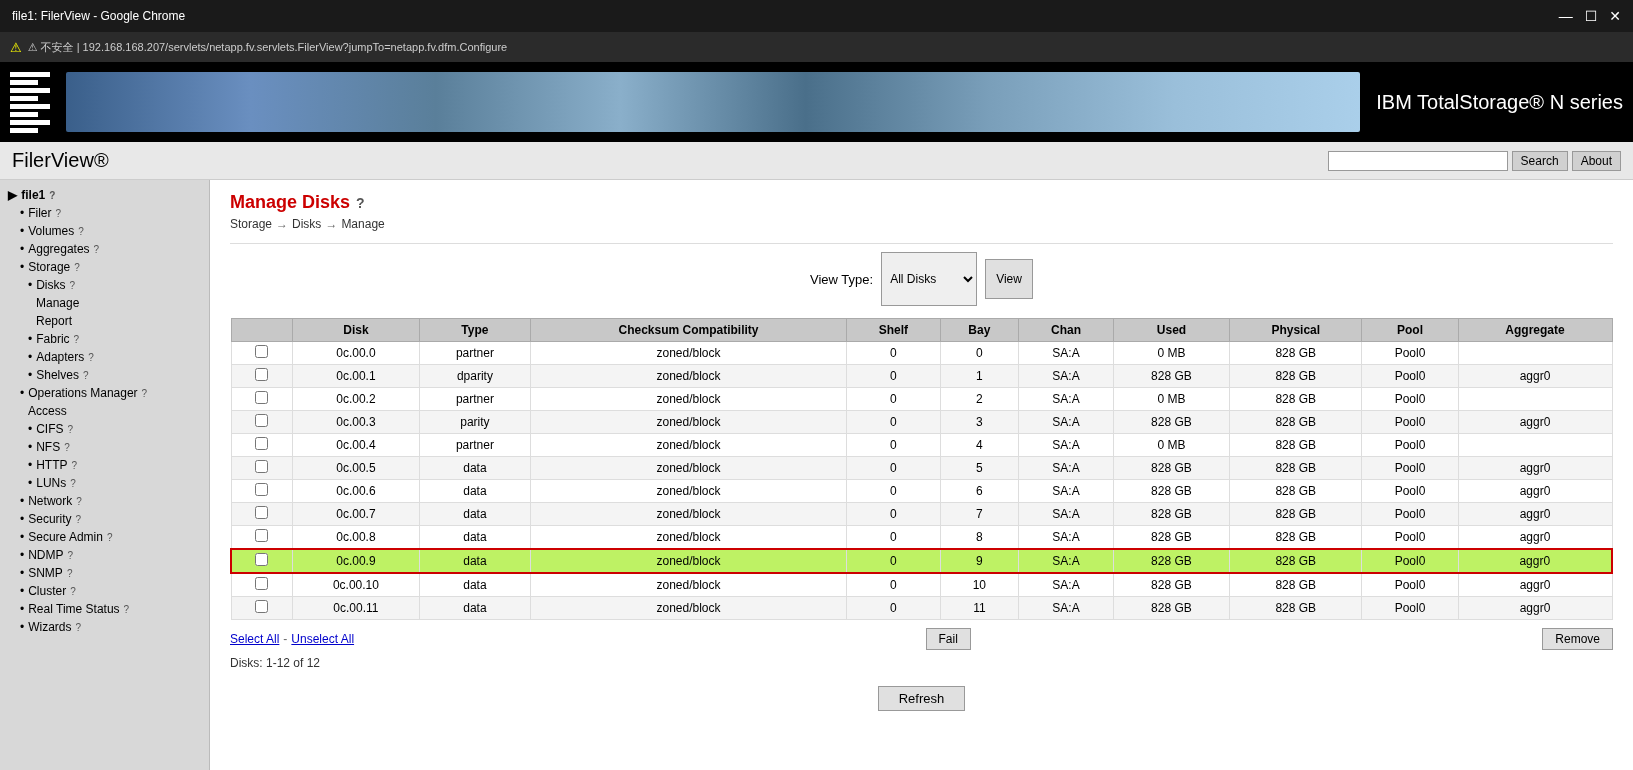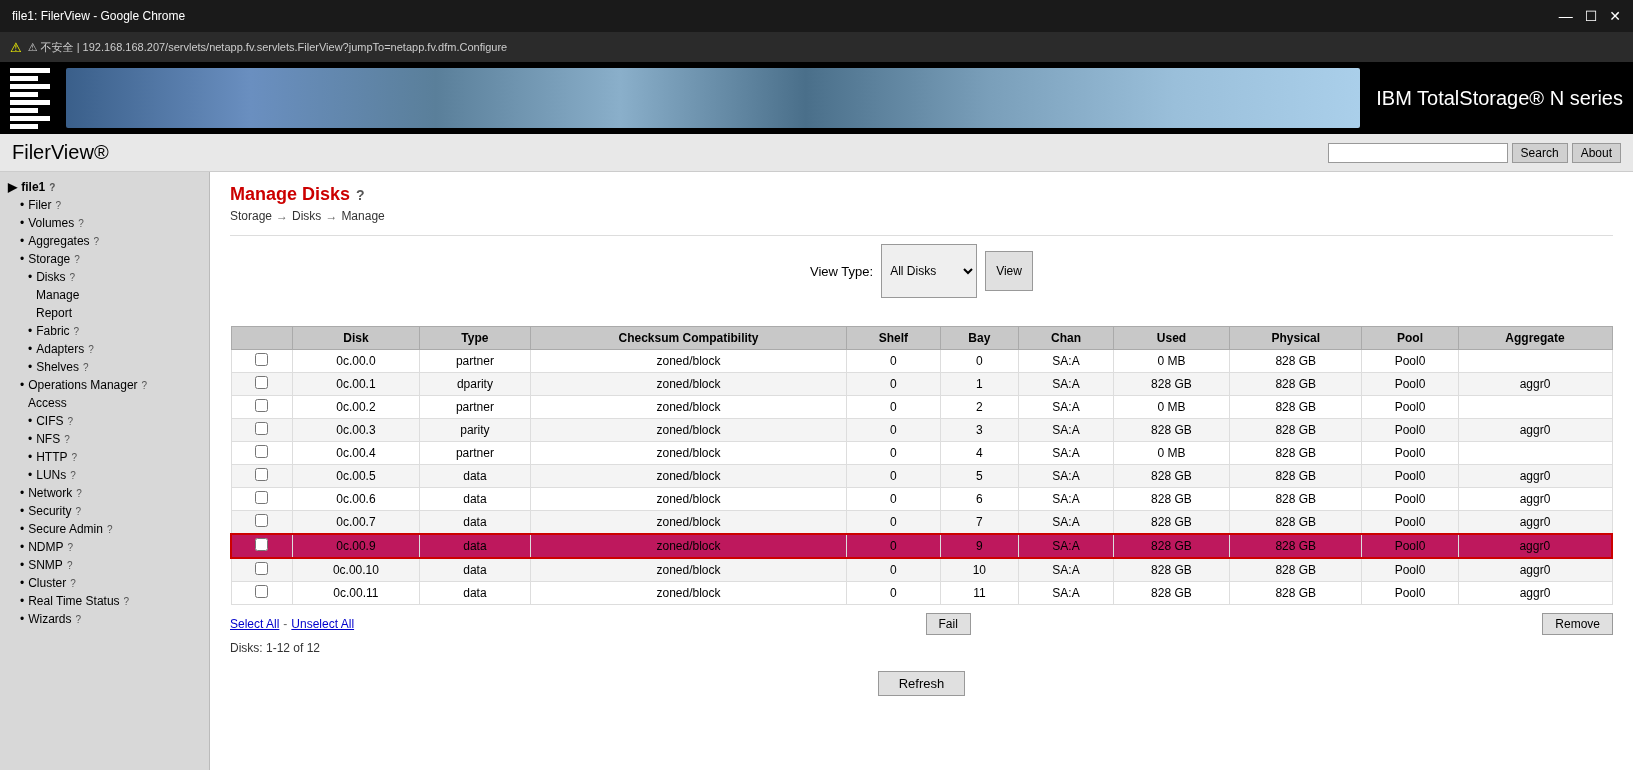--- a/index.html
+++ b/index.html
@@ -34,21 +34,21 @@
     .address-bar .url { color: #ccc; }
 
     
     .app-container { display: flex; flex-direction: column; height: calc(770px - 62px); }
 
     
     .top-banner {
       background: #000;
       display: flex;
       align-items: center;
-      height: 72px;
+      height: 80px;
       padding: 0 10px;
     }
     .ibm-logo-bars { display: flex; flex-direction: column; gap: 3px; }
     .ibm-logo-bars div { background: #fff; height: 5px; }
     .ibm-logo-bars div:nth-child(1) { width: 40px; }
     .ibm-logo-bars div:nth-child(2) { width: 28px; }
     .ibm-logo-bars div:nth-child(3) { width: 40px; }
     .ibm-logo-bars div:nth-child(4) { width: 28px; }
     .ibm-logo-bars div:nth-child(5) { width: 40px; }
     .ibm-logo-bars div:nth-child(6) { width: 28px; }
@@ -153,21 +153,21 @@
       display: flex;
       align-items: center;
       gap: 4px;
     }
     .breadcrumb .arrow { color: #666; }
 
     .view-type-row {
       display: flex;
       align-items: center;
       justify-content: center;
-      margin-bottom: 28px;
+      margin-bottom: 12px;
       gap: 8px;
     }
     .view-type-row label { font-size: 13px; }
     .view-type-row select {
       padding: 18px 4px;
       font-size: 12px;
       border: 1px solid #999;
     }
     .view-type-row button {
       padding: 12px 10px;
@@ -191,21 +191,21 @@
       font-weight: bold;
     }
     .disk-table td {
       border: 1px solid #ddd;
       padding: 3px 8px;
       text-align: center;
     }
     .disk-table tr:nth-child(even) td { background: #f4f4f4; }
     .disk-table tr:nth-child(odd) td { background: #fff; }
     .disk-table tr.highlighted td {
-      background: #be185d;
+      background: #bef264;
       border-top: 2px solid #cc0000;
       border-bottom: 2px solid #cc0000;
     }
     .disk-table tr.highlighted td:first-child { border-left: 2px solid #cc0000; }
     .disk-table tr.highlighted td:last-child { border-right: 2px solid #cc0000; }
     .disk-table input[type="checkbox"] { cursor: pointer; }
 
     .table-actions {
       display: flex;
       align-items: center;
@@ -560,20 +560,33 @@
               <td>data</td>
               <td>zoned/block</td>
               <td>0</td>
               <td>7</td>
               <td>SA:A</td>
               <td>828 GB</td>
               <td>828 GB</td>
               <td>Pool0</td>
               <td>aggr0</td>
             </tr>
+            <tr>
+              <td><input type="checkbox" style=""></td>
+              <td>0c.00.8</td>
+              <td>data</td>
+              <td>zoned/block</td>
+              <td>0</td>
+              <td>8</td>
+              <td>SA:A</td>
+              <td>828 GB</td>
+              <td>828 GB</td>
+              <td>Pool0</td>
+              <td>aggr0</td>
+            </tr>
             <tr class="highlighted">
               <td><input type="checkbox" style=""></td>
               <td>0c.00.9</td>
               <td>data</td>
               <td>zoned/block</td>
               <td>0</td>
               <td>9</td>
               <td>SA:A</td>
               <td>828 GB</td>
               <td>828 GB</td>

